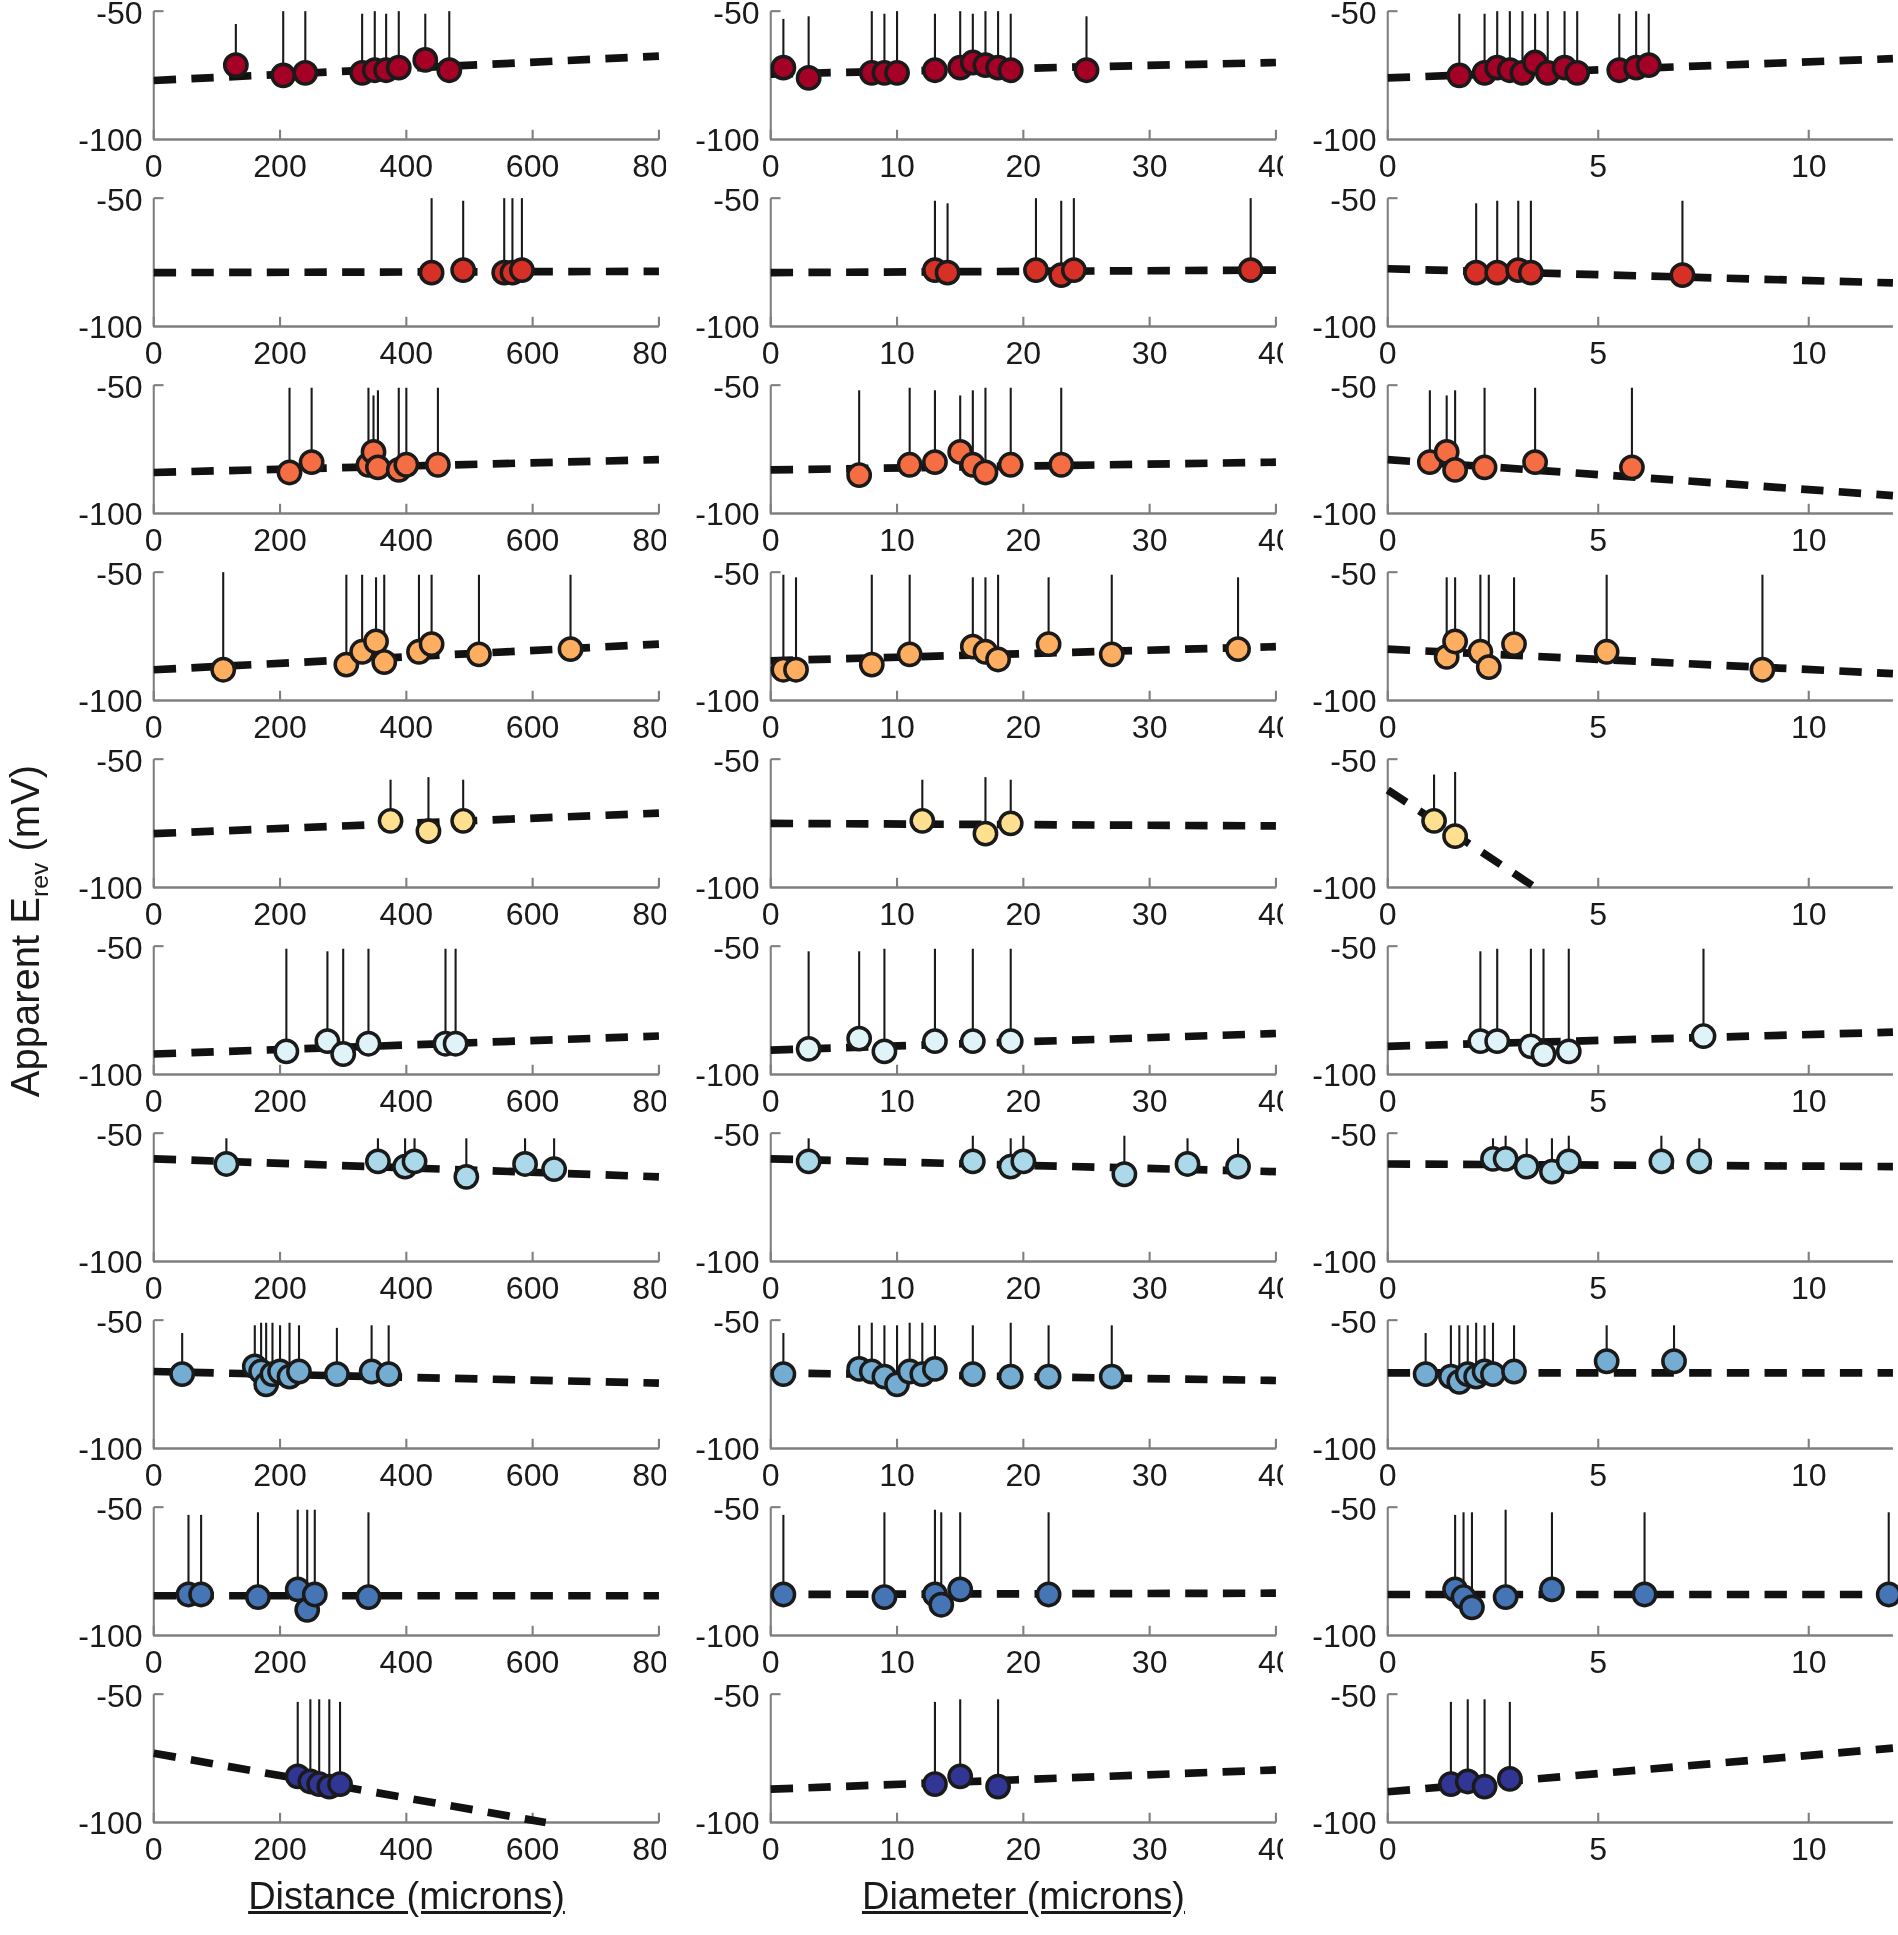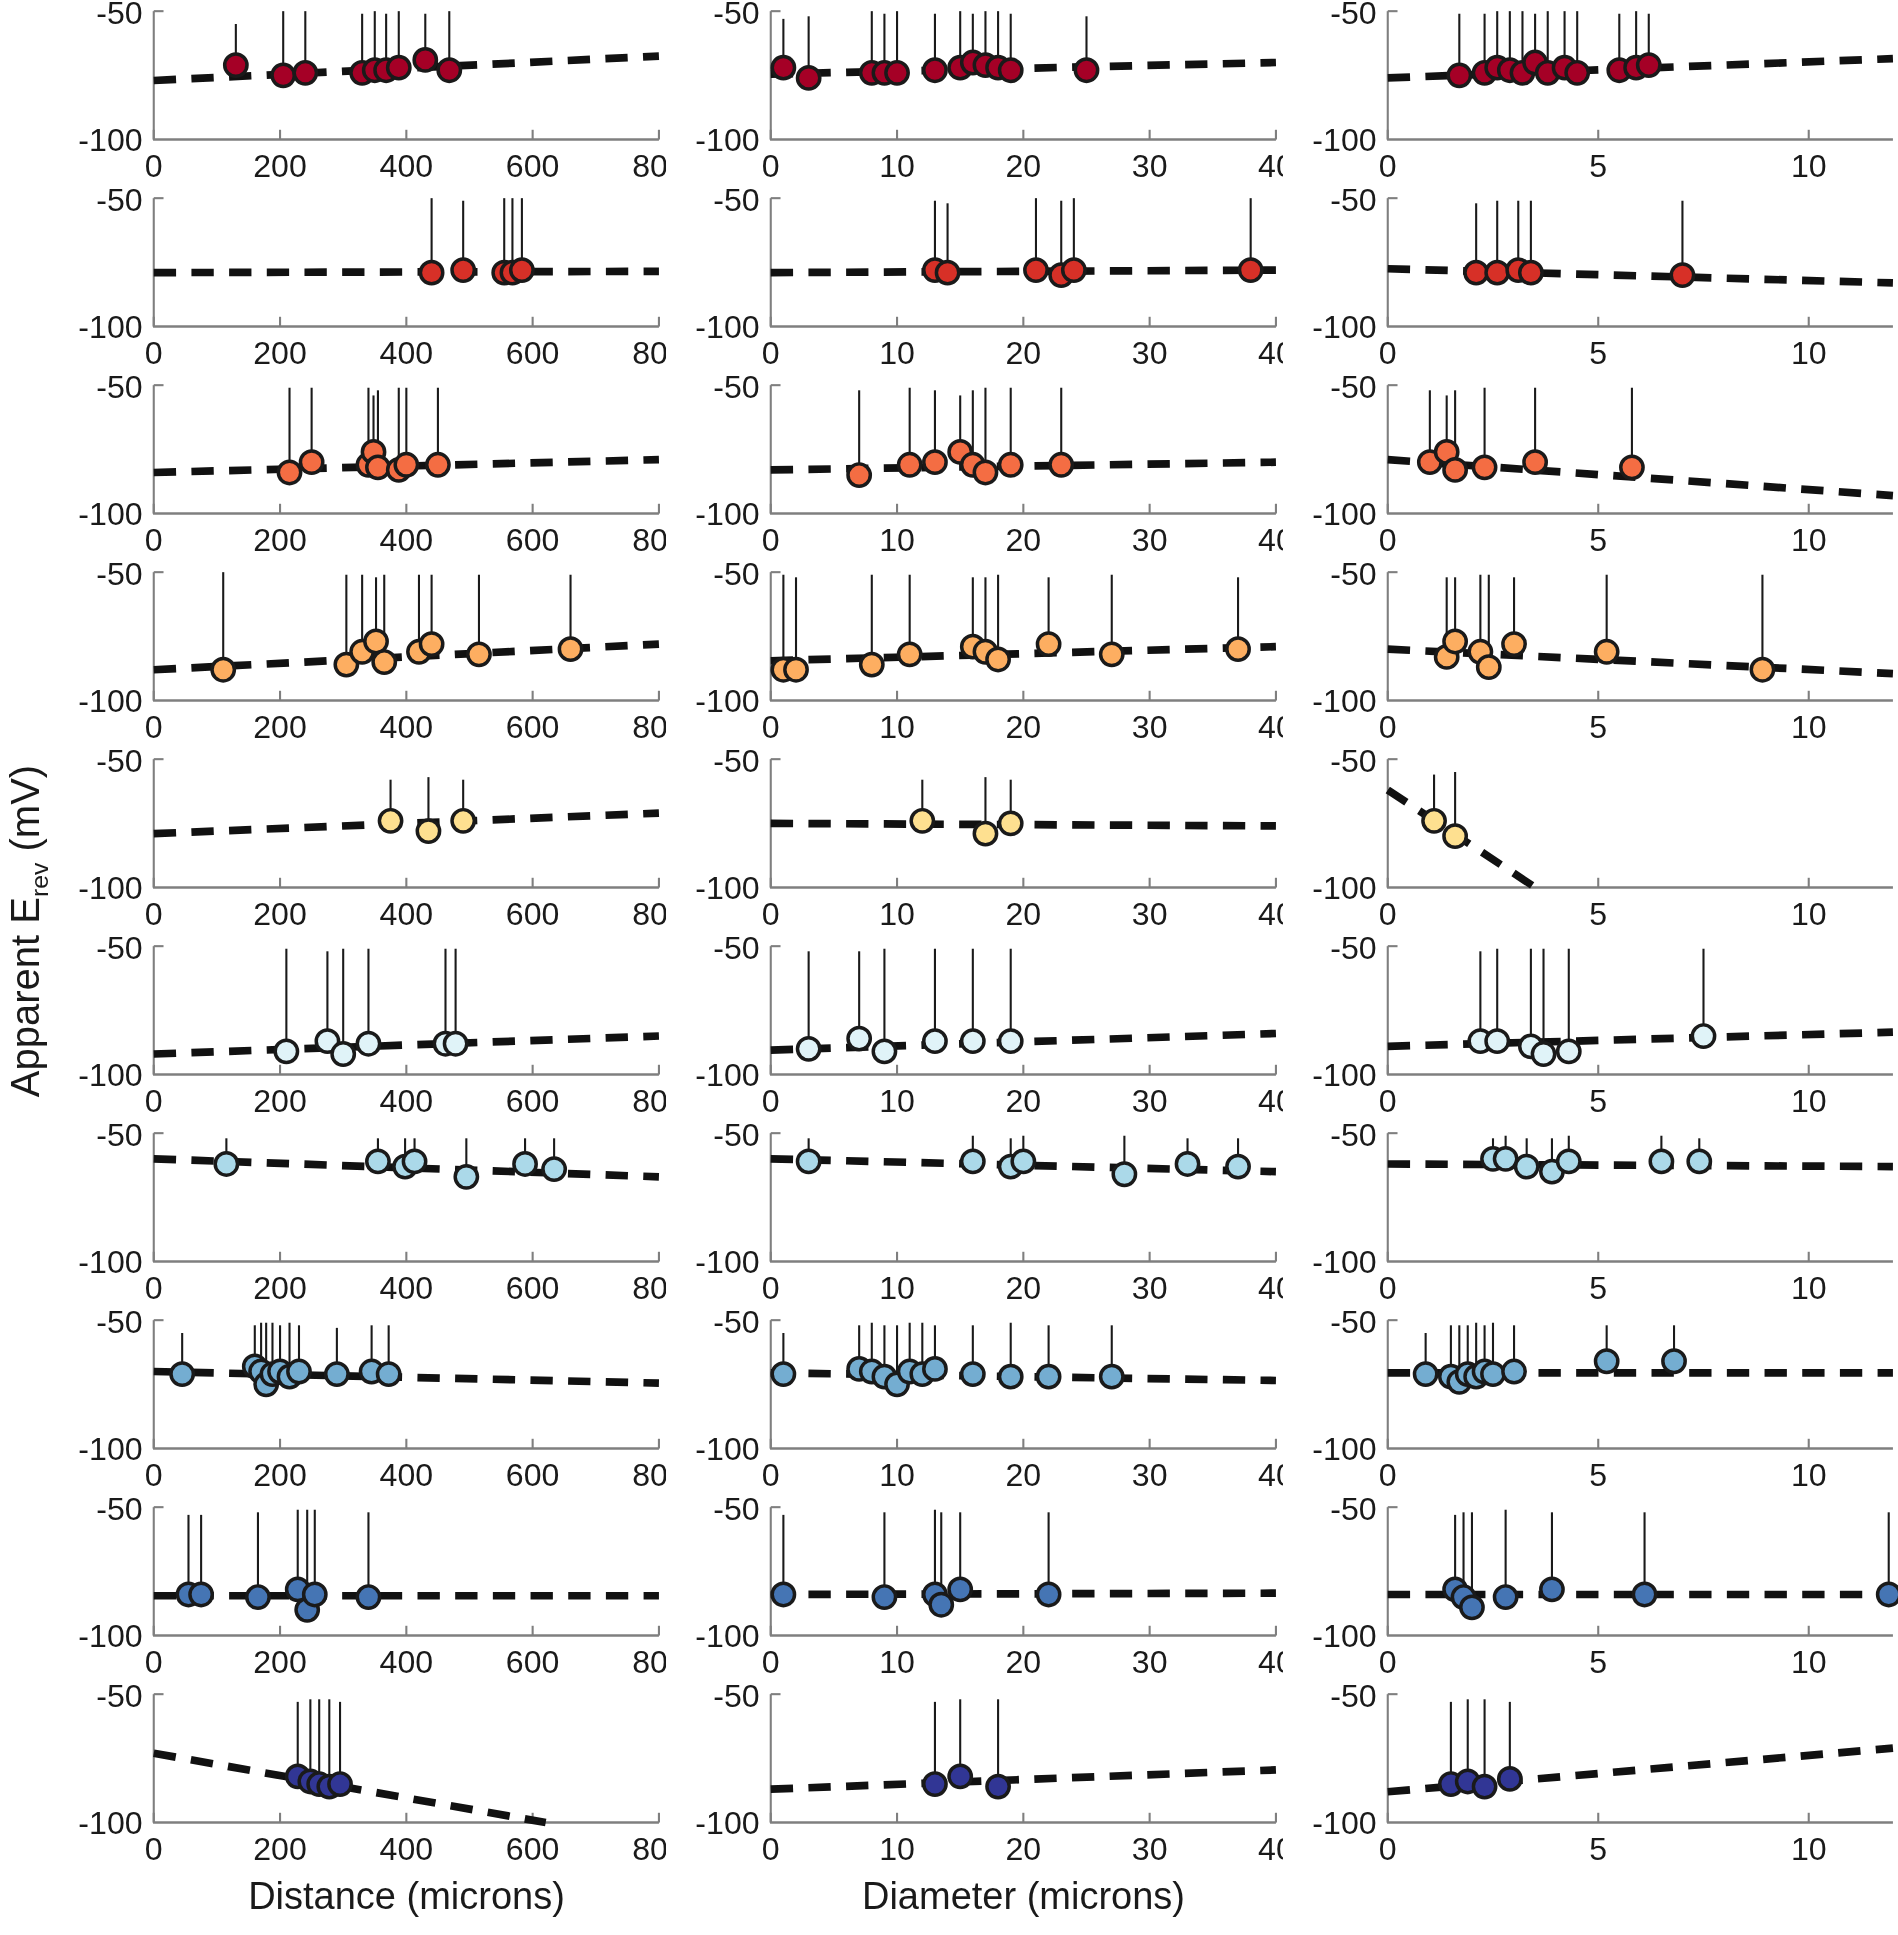--- a/index.html
+++ b/index.html
@@ -18,21 +18,21 @@
   .grid{
     position:absolute;left:49px;top:0;width:1850px;height:1870px;
     display:grid;grid-template-columns:repeat(3,617px);grid-auto-rows:187px;
   }
   .xlabels{
     position:absolute;left:49px;top:1875px;width:1850px;
     display:grid;grid-template-columns:repeat(3,617px);
   }
   .xlabel{
     box-sizing:border-box;padding-left:98px;text-align:center;
-    font-size:38px;color:#1a1a1a;
+    font-size:38px;color:#1a1a1a;text-decoration:underline;
   }
 </style>
 </head>
 <body>
 
 <div class="figure">
   <div class="ylabel"><span>Apparent E</span><sub>rev</sub><span> (mV)</span></div>
 
   <div class="grid" id="grid">
       <svg width="617" height="187" viewBox="0 0 884 268">

